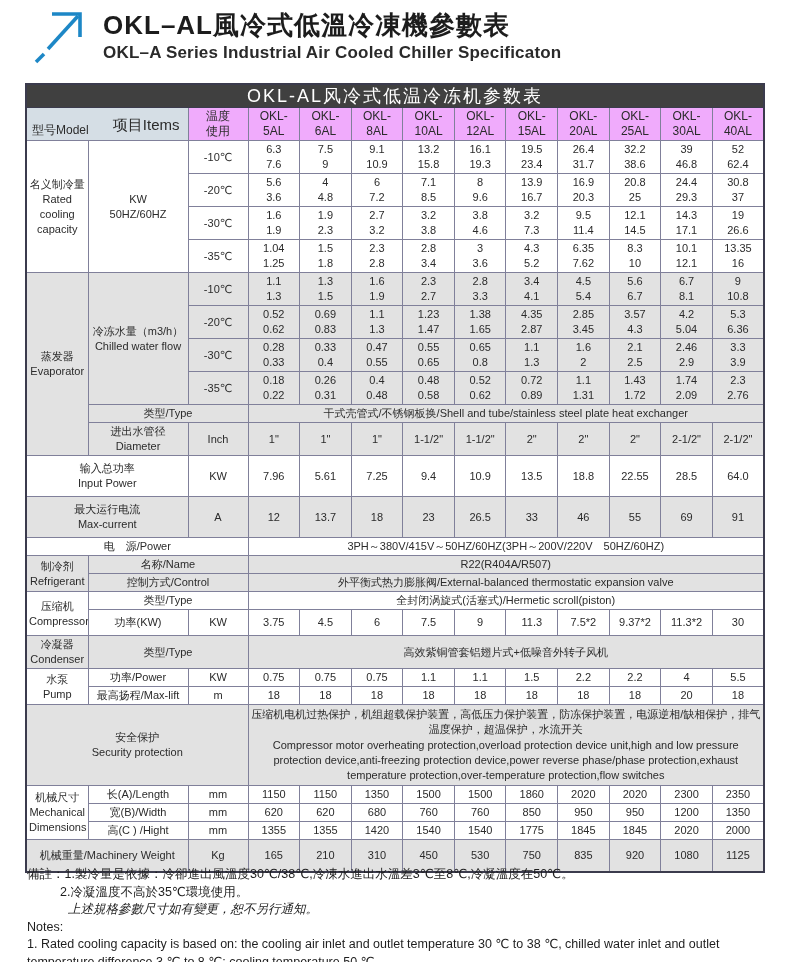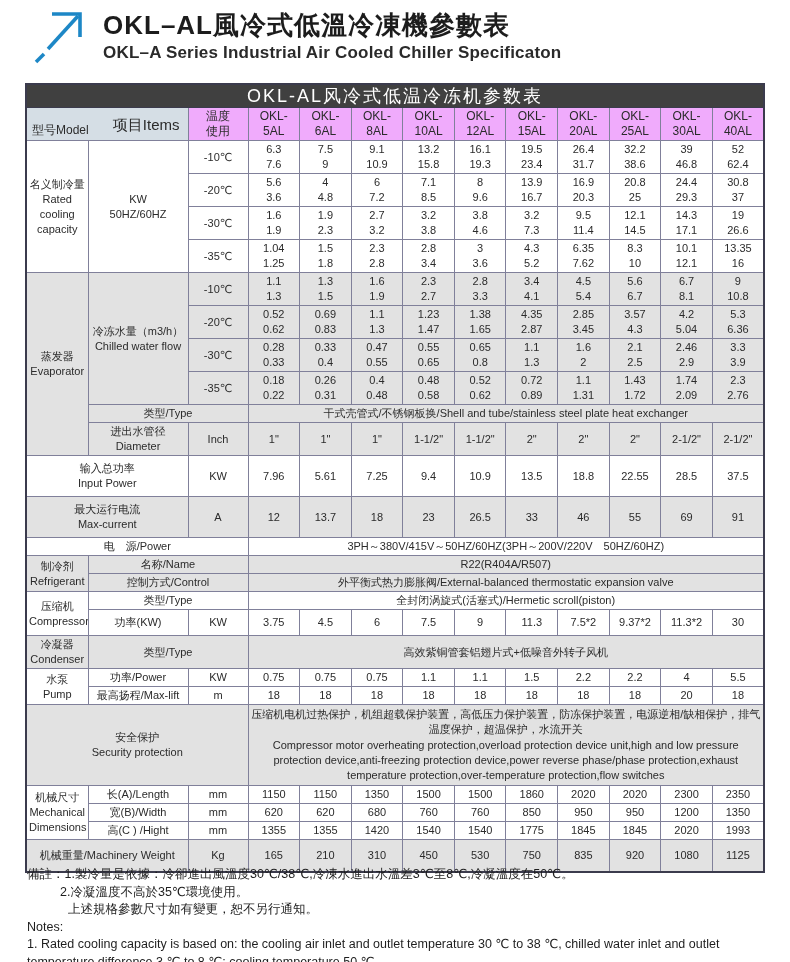--- a/index.html
+++ b/index.html
@@ -40,21 +40,21 @@
   td.diag{
     position:relative;padding:0;
     background-image:linear-gradient(to bottom right,transparent 49.4%,#80809a 49.4%,#80809a 50.6%,transparent 50.6%);
   }
   tr.hdr td.diag{background-color:#d5dee5;}
   .diag-model{position:absolute;left:5px;bottom:2px;font-size:12px;}
   .diag-items{position:absolute;right:8px;top:9px;font-size:15px;}
   
   .notes{position:absolute;left:27px;top:866px;width:742px;font-size:12.5px;line-height:17.5px;color:#1e1e1e;}
   .notes .in1{padding-left:33px;}
-  .notes .in2{padding-left:41px;}
+  .notes .in2{padding-left:41px;font-style:italic;}
 </style>
 </head>
 <body>
 
 <div class="page-header">
   <svg class="logo" viewBox="0 0 60 56" aria-hidden="true">
     <path d="M19 6 H47 V29" fill="none" stroke="#1d87c6" stroke-width="3.6"></path>
     <path d="M45 8 L15 41" fill="none" stroke="#1d87c6" stroke-width="3.6"></path>
     <path d="M11 46 L3 54" fill="none" stroke="#1d87c6" stroke-width="3.6"></path>
   </svg>
@@ -525,21 +525,21 @@
         <td>KW</td>
         <td>7.96</td>
         <td>5.61</td>
         <td>7.25</td>
         <td>9.4</td>
         <td>10.9</td>
         <td>13.5</td>
         <td>18.8</td>
         <td>22.55</td>
         <td>28.5</td>
-        <td>37.5</td>
+        <td>64.0</td>
       </tr>
       <tr class="g h40">
         <td colspan="2">
           <div>最大运行电流</div>
           <div>Max-current</div>
         </td>
         <td>A</td>
         <td>12</td>
         <td>13.7</td>
         <td>18</td>
@@ -677,21 +677,21 @@
         <td>mm</td>
         <td>1355</td>
         <td>1355</td>
         <td>1420</td>
         <td>1540</td>
         <td>1540</td>
         <td>1775</td>
         <td>1845</td>
         <td>1845</td>
         <td>2020</td>
-        <td>1993</td>
+        <td>2000</td>
       </tr>
       <tr class="g h31">
         <td colspan="2">机械重量/Machinery Weight</td>
         <td>Kg</td>
         <td>165</td>
         <td>210</td>
         <td>310</td>
         <td>450</td>
         <td>530</td>
         <td>750</td>

